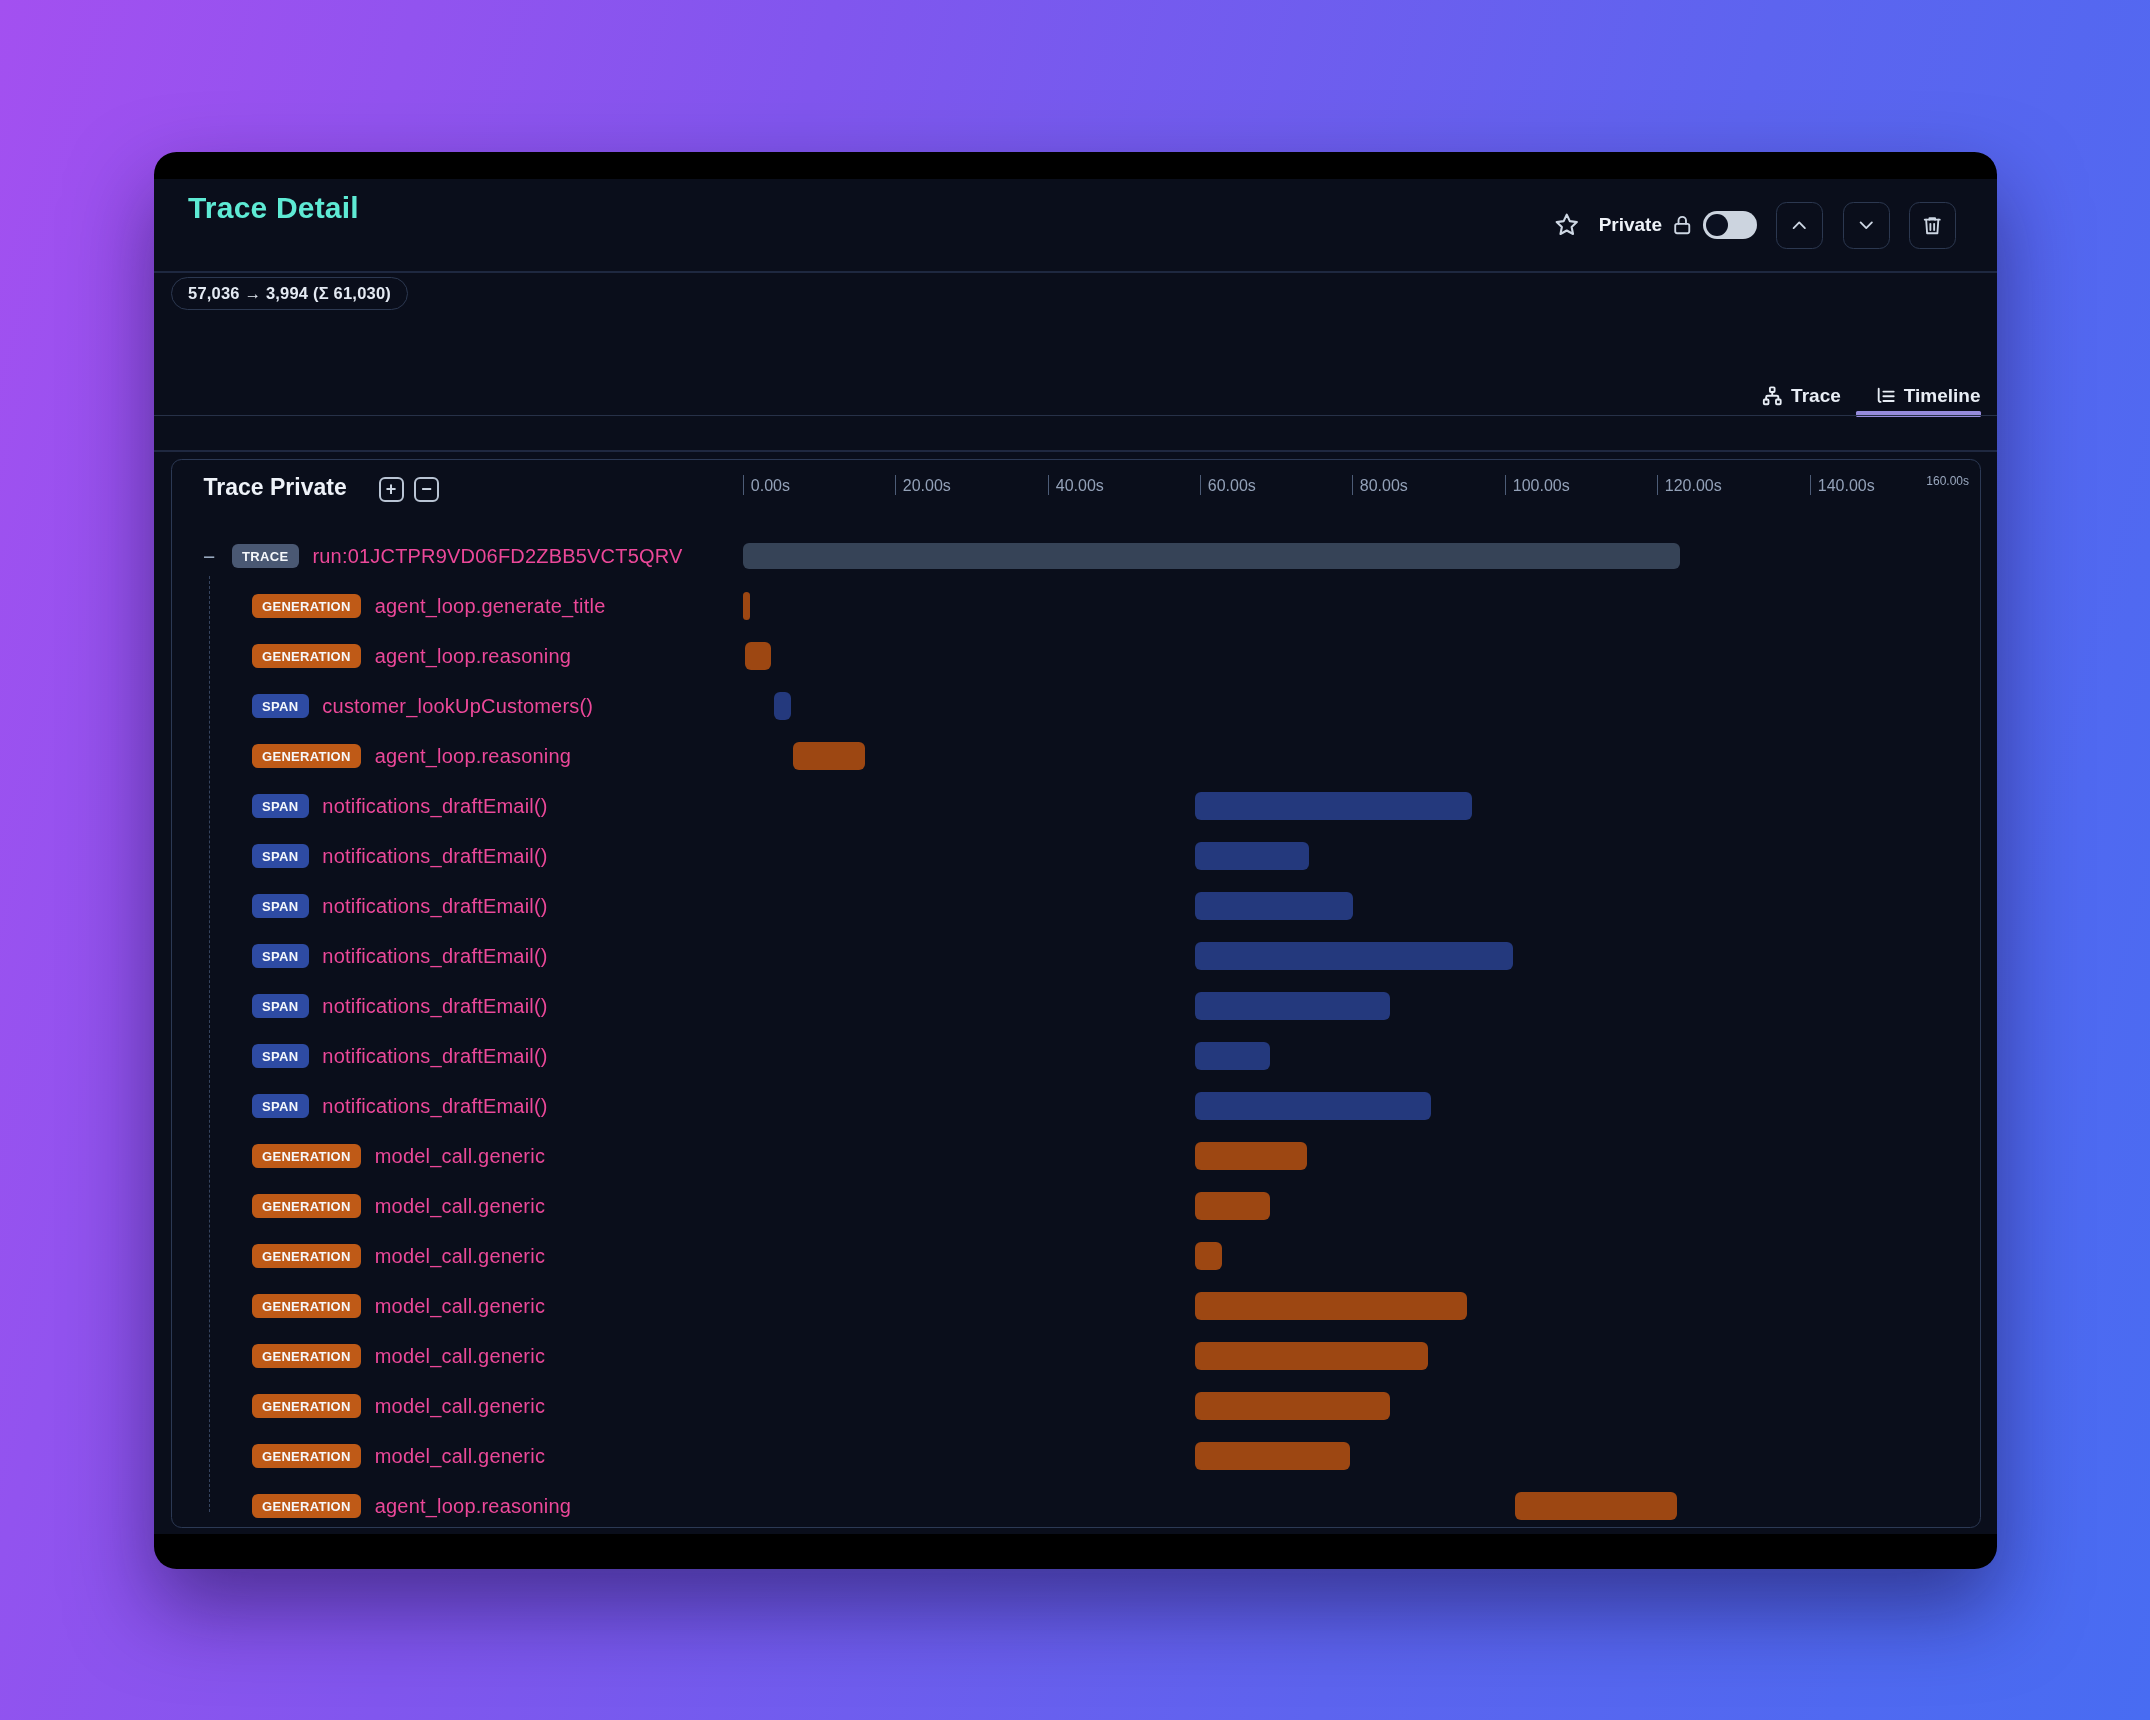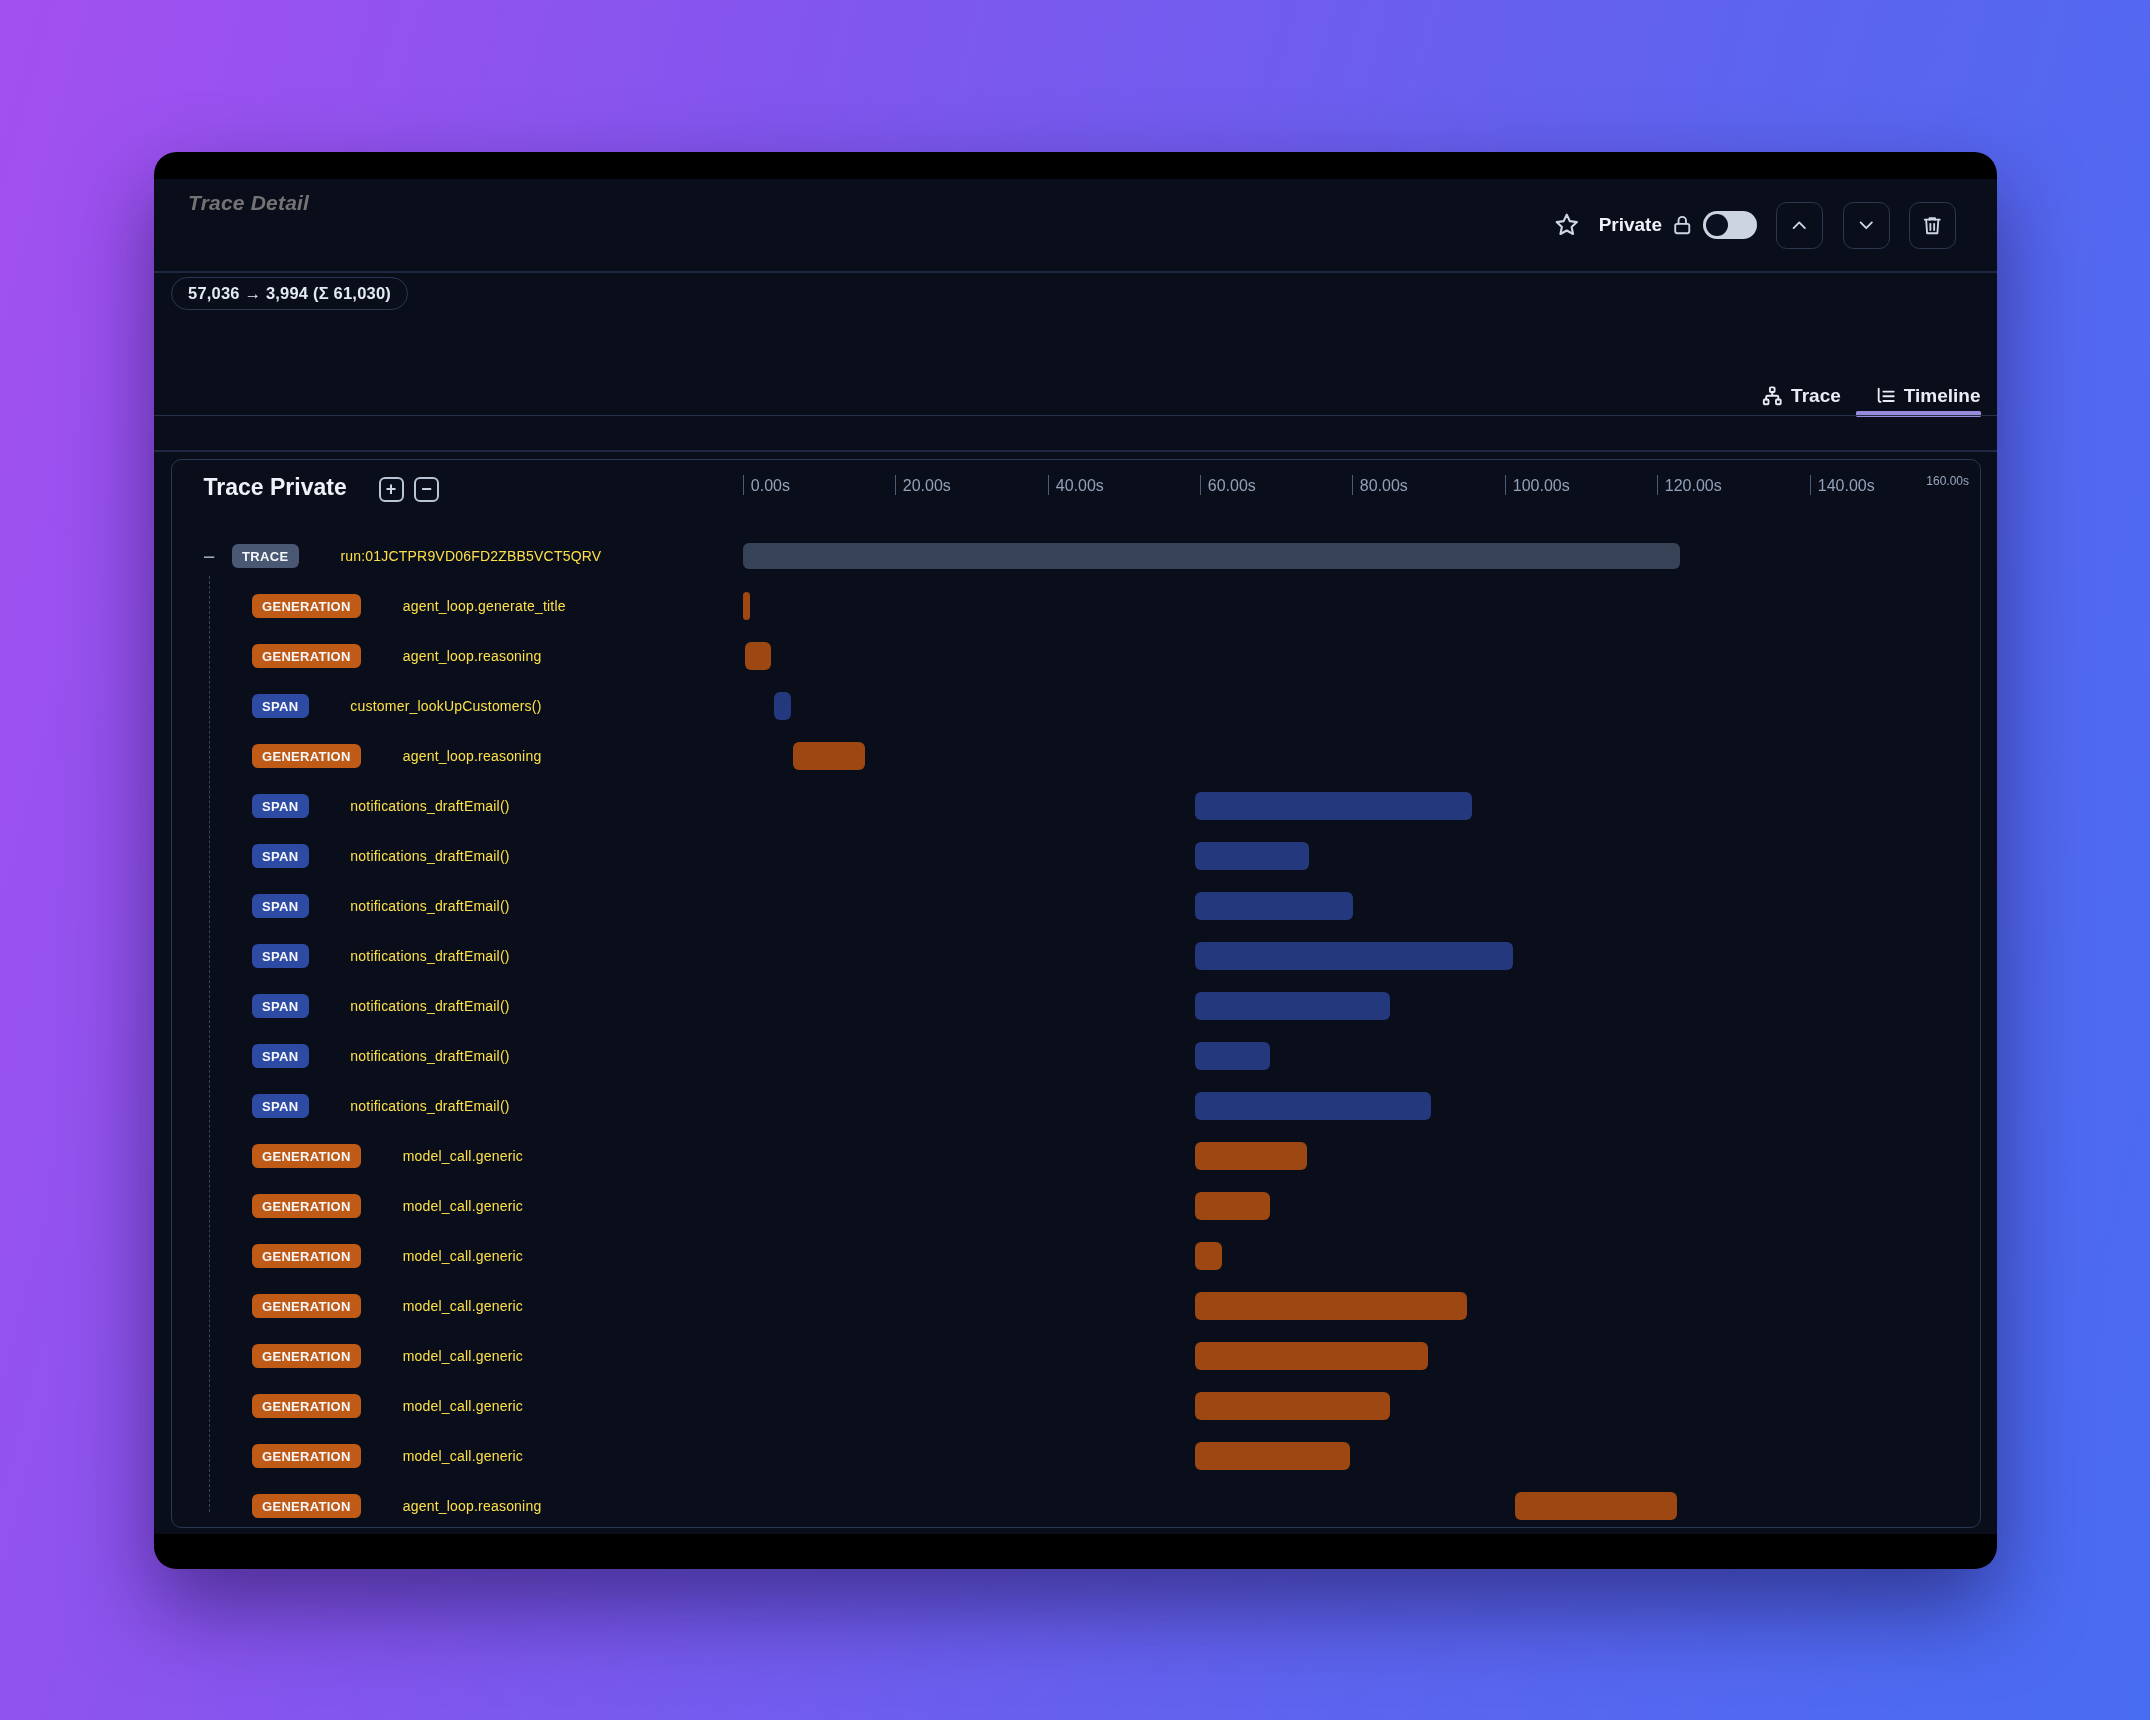--- a/index.html
+++ b/index.html
@@ -13,21 +13,21 @@
   .window {
     position:absolute; left:154px; top:152px; width:1843px; height:1417px;
     background:#000; border-radius:22.5px; overflow:hidden;
     box-shadow:0 38px 83px rgba(20,10,60,.5);
   }
   .content {
     position:absolute; left:0; right:0; top:27px; bottom:35px;
     background:#0a0e1b; color:#dfe6ef;
   }
   
-  .page-title { position:absolute; left:34px; top:12px; font-size:21px; font-weight:bold; color:#737373; letter-spacing:0.2px;font-style:italic; }
+  .page-title { position:absolute; left:34px; top:12px; font-size:30px; font-weight:bold; color:#5eead4; letter-spacing:0.2px; }
   .header-controls { position:absolute; right:41px; top:1.5px; height:47px; display:flex; align-items:center; gap:19.5px;margin-top:21px; }
   .icon { display:inline-flex; align-items:center; justify-content:center; }
   .icon svg { stroke:#cdd6e3; fill:none; stroke-width:2; stroke-linecap:round; stroke-linejoin:round; }
   .privacy { display:flex; align-items:center; gap:9px; }
   .privacy-label { font-size:19px; font-weight:bold; color:#eef2f8; }
   .toggle { position:relative; width:54px; height:28.6px; border-radius:14.3px; background:#ccd4df; }
   .toggle .knob { position:absolute; left:3px; top:3px; width:22.5px; height:22.5px; border-radius:50%; background:#0b1020; }
   .frame-btn { width:47px; height:47px; border-radius:10.5px; border:1.5px solid #2c3850; background:transparent; display:flex; align-items:center; justify-content:center; cursor:pointer; }
   .hdr-divider { position:absolute; left:0; right:0; top:92px; height:1.5px; background:#1e2840; }
   
@@ -63,21 +63,21 @@
   .axis-tick .tick-line { width:1.5px; height:20px; background:#4d5c77; margin-right:6.8px; }
   .axis-tick .tick-text { font-size:16px; color:#93a1b8; padding-top:2.3px; }
   .axis-end { position:absolute; right:10.5px; top:13.5px; font-size:12px; color:#9aa8bf; }
   
   .rows { position:absolute; left:0; right:0; top:71px; }
   .guide { position:absolute; left:37px; top:116px; height:936px; border-left:1.5px dashed #36445f; }
   .trow { position:relative; height:50px; }
   .row-left { position:absolute; left:0; top:0; height:100%; display:flex; align-items:center; gap:13.5px; }
   .collapse { width:18px; font-size:21px; color:#9fb0c6; text-align:center; cursor:pointer; line-height:1; }
   .badge { display:inline-block; padding:4.5px 10.5px; border-radius:6px; font-size:13px; font-weight:bold; color:#f6f8fb; letter-spacing:0.3px; }
-  .row-label { font-size:14px; color:#fde047; letter-spacing:0.2px; white-space:nowrap;margin-left:28px; }
+  .row-label { font-size:20px; color:#ec4899; letter-spacing:0.2px; white-space:nowrap; }
   .bar { position:absolute; top:10.5px; height:28.6px; border-radius:6px; }
   .bar.trace { top:12px; height:25.5px; }
 </style>
 </head>
 <body>
 
 <div class="window">
   <div class="content">
 
     <div class="page-title">Trace Detail</div>

